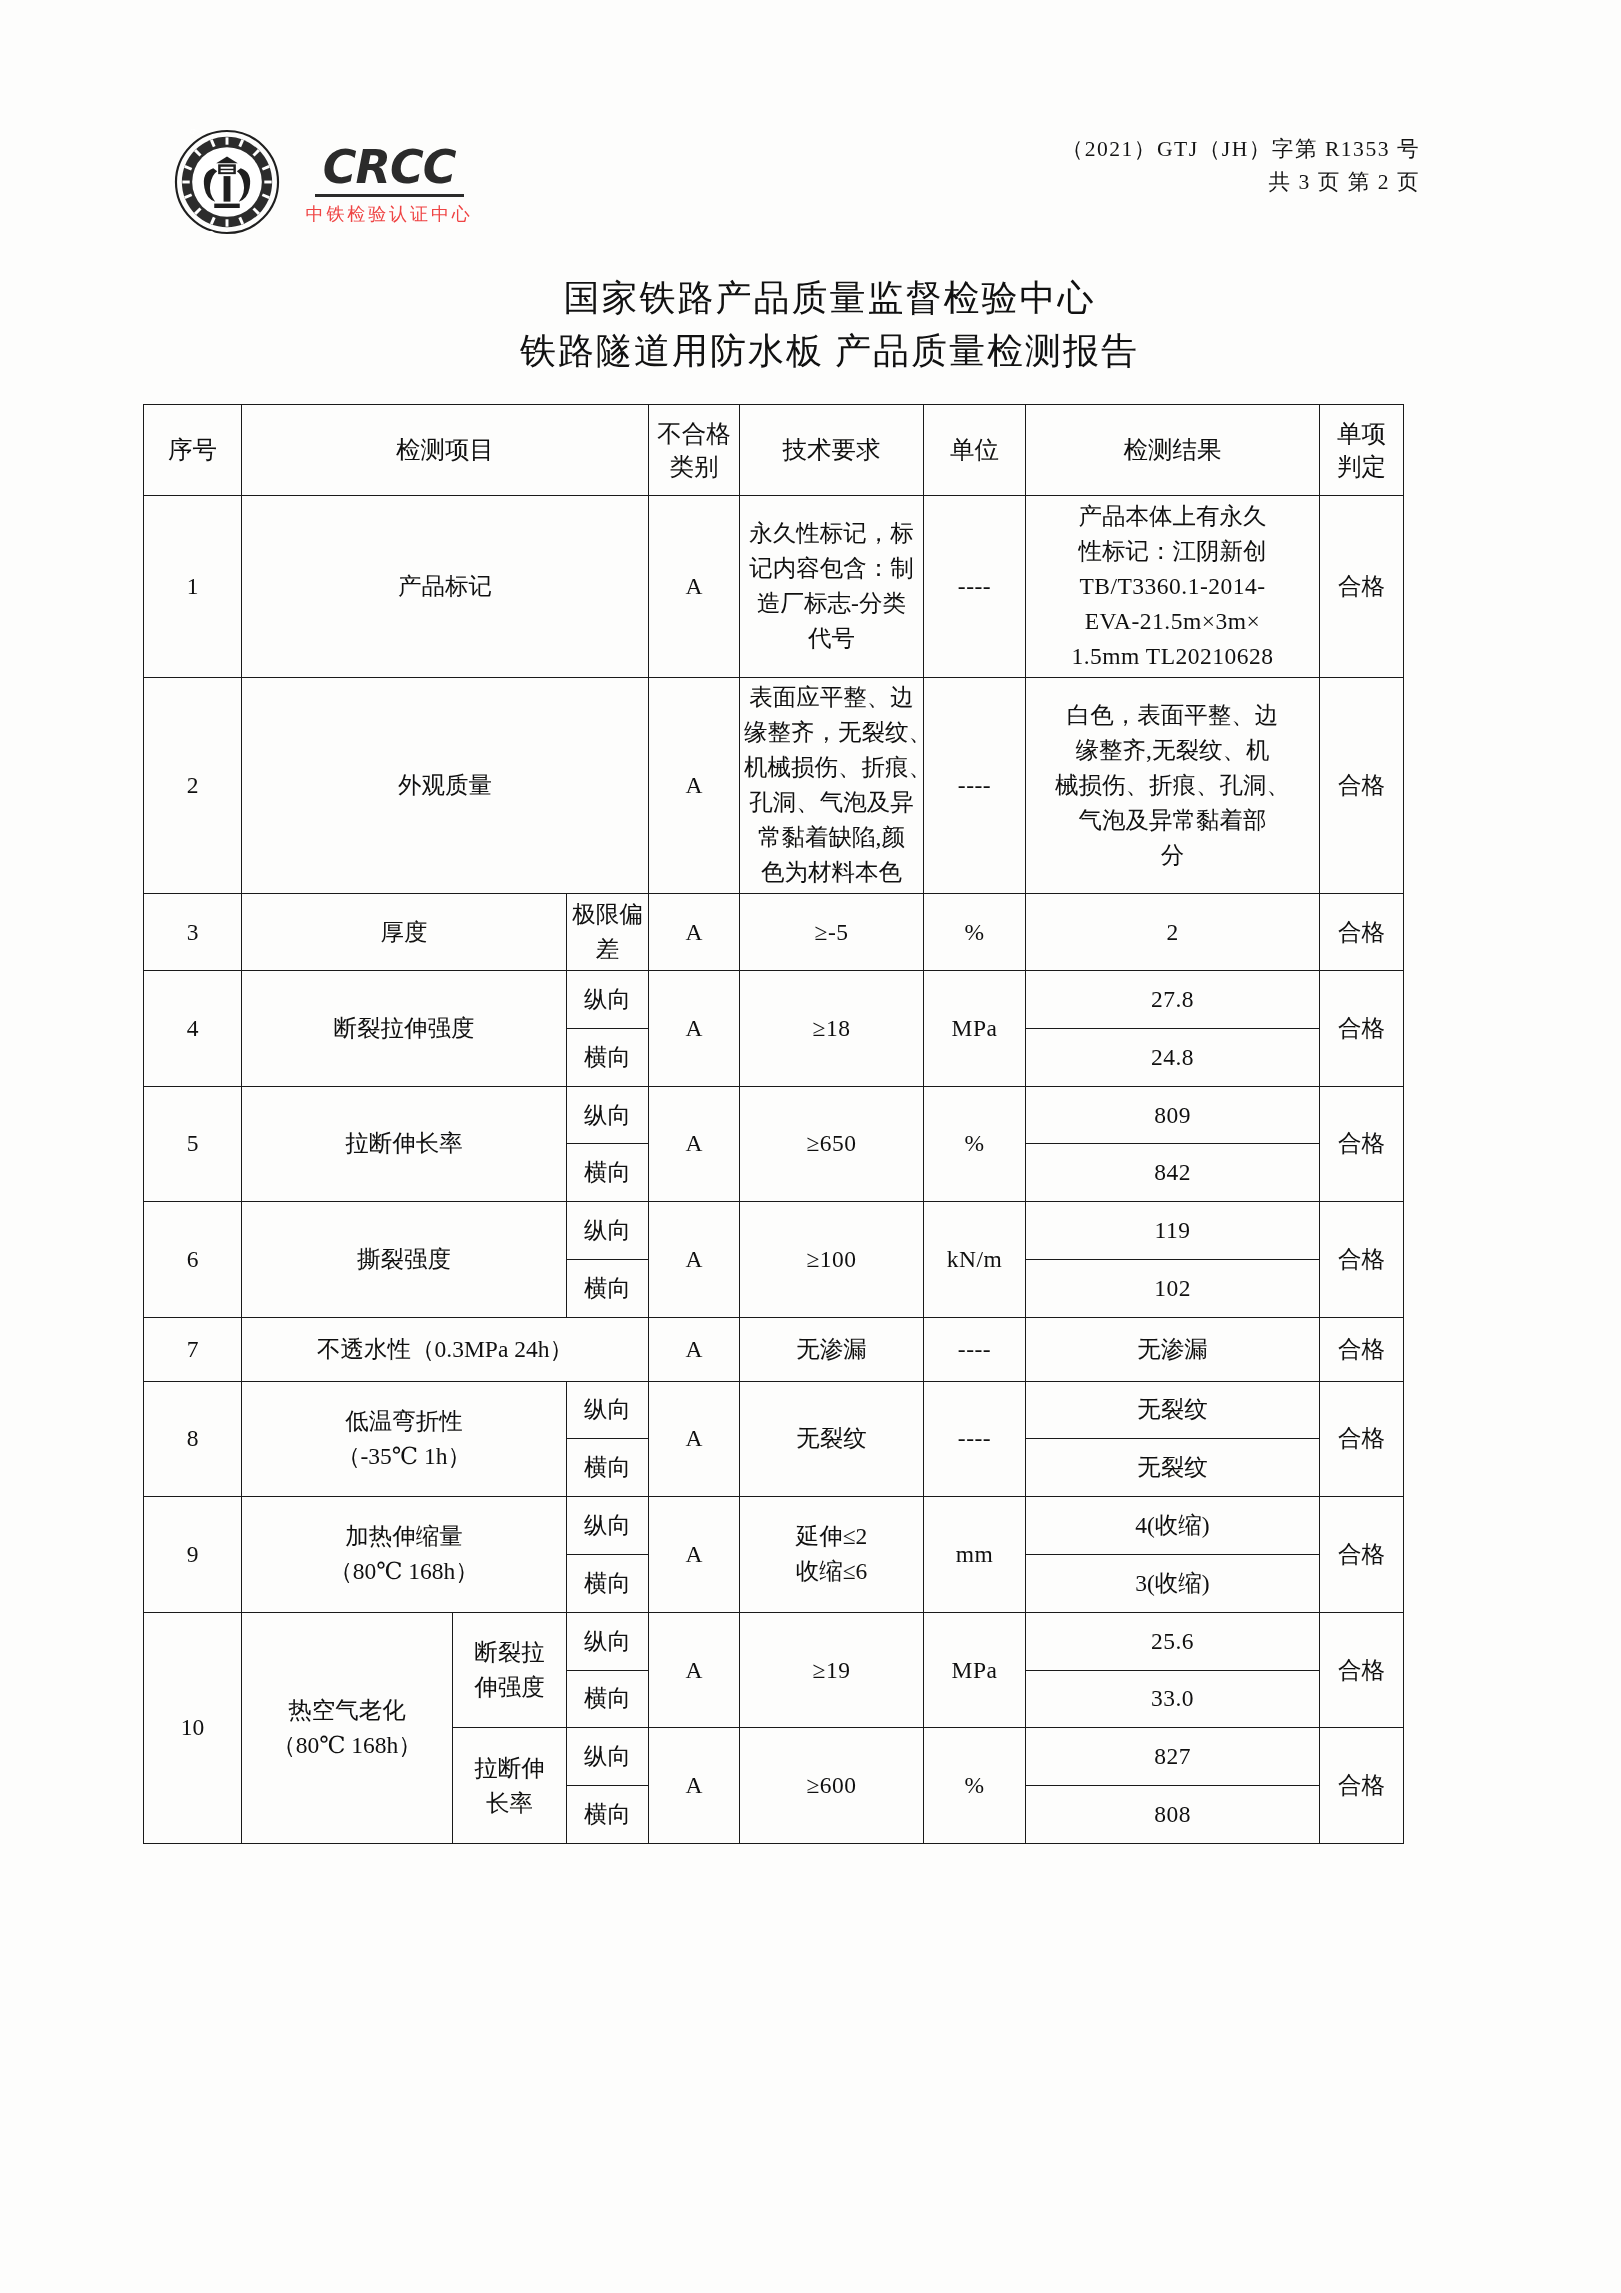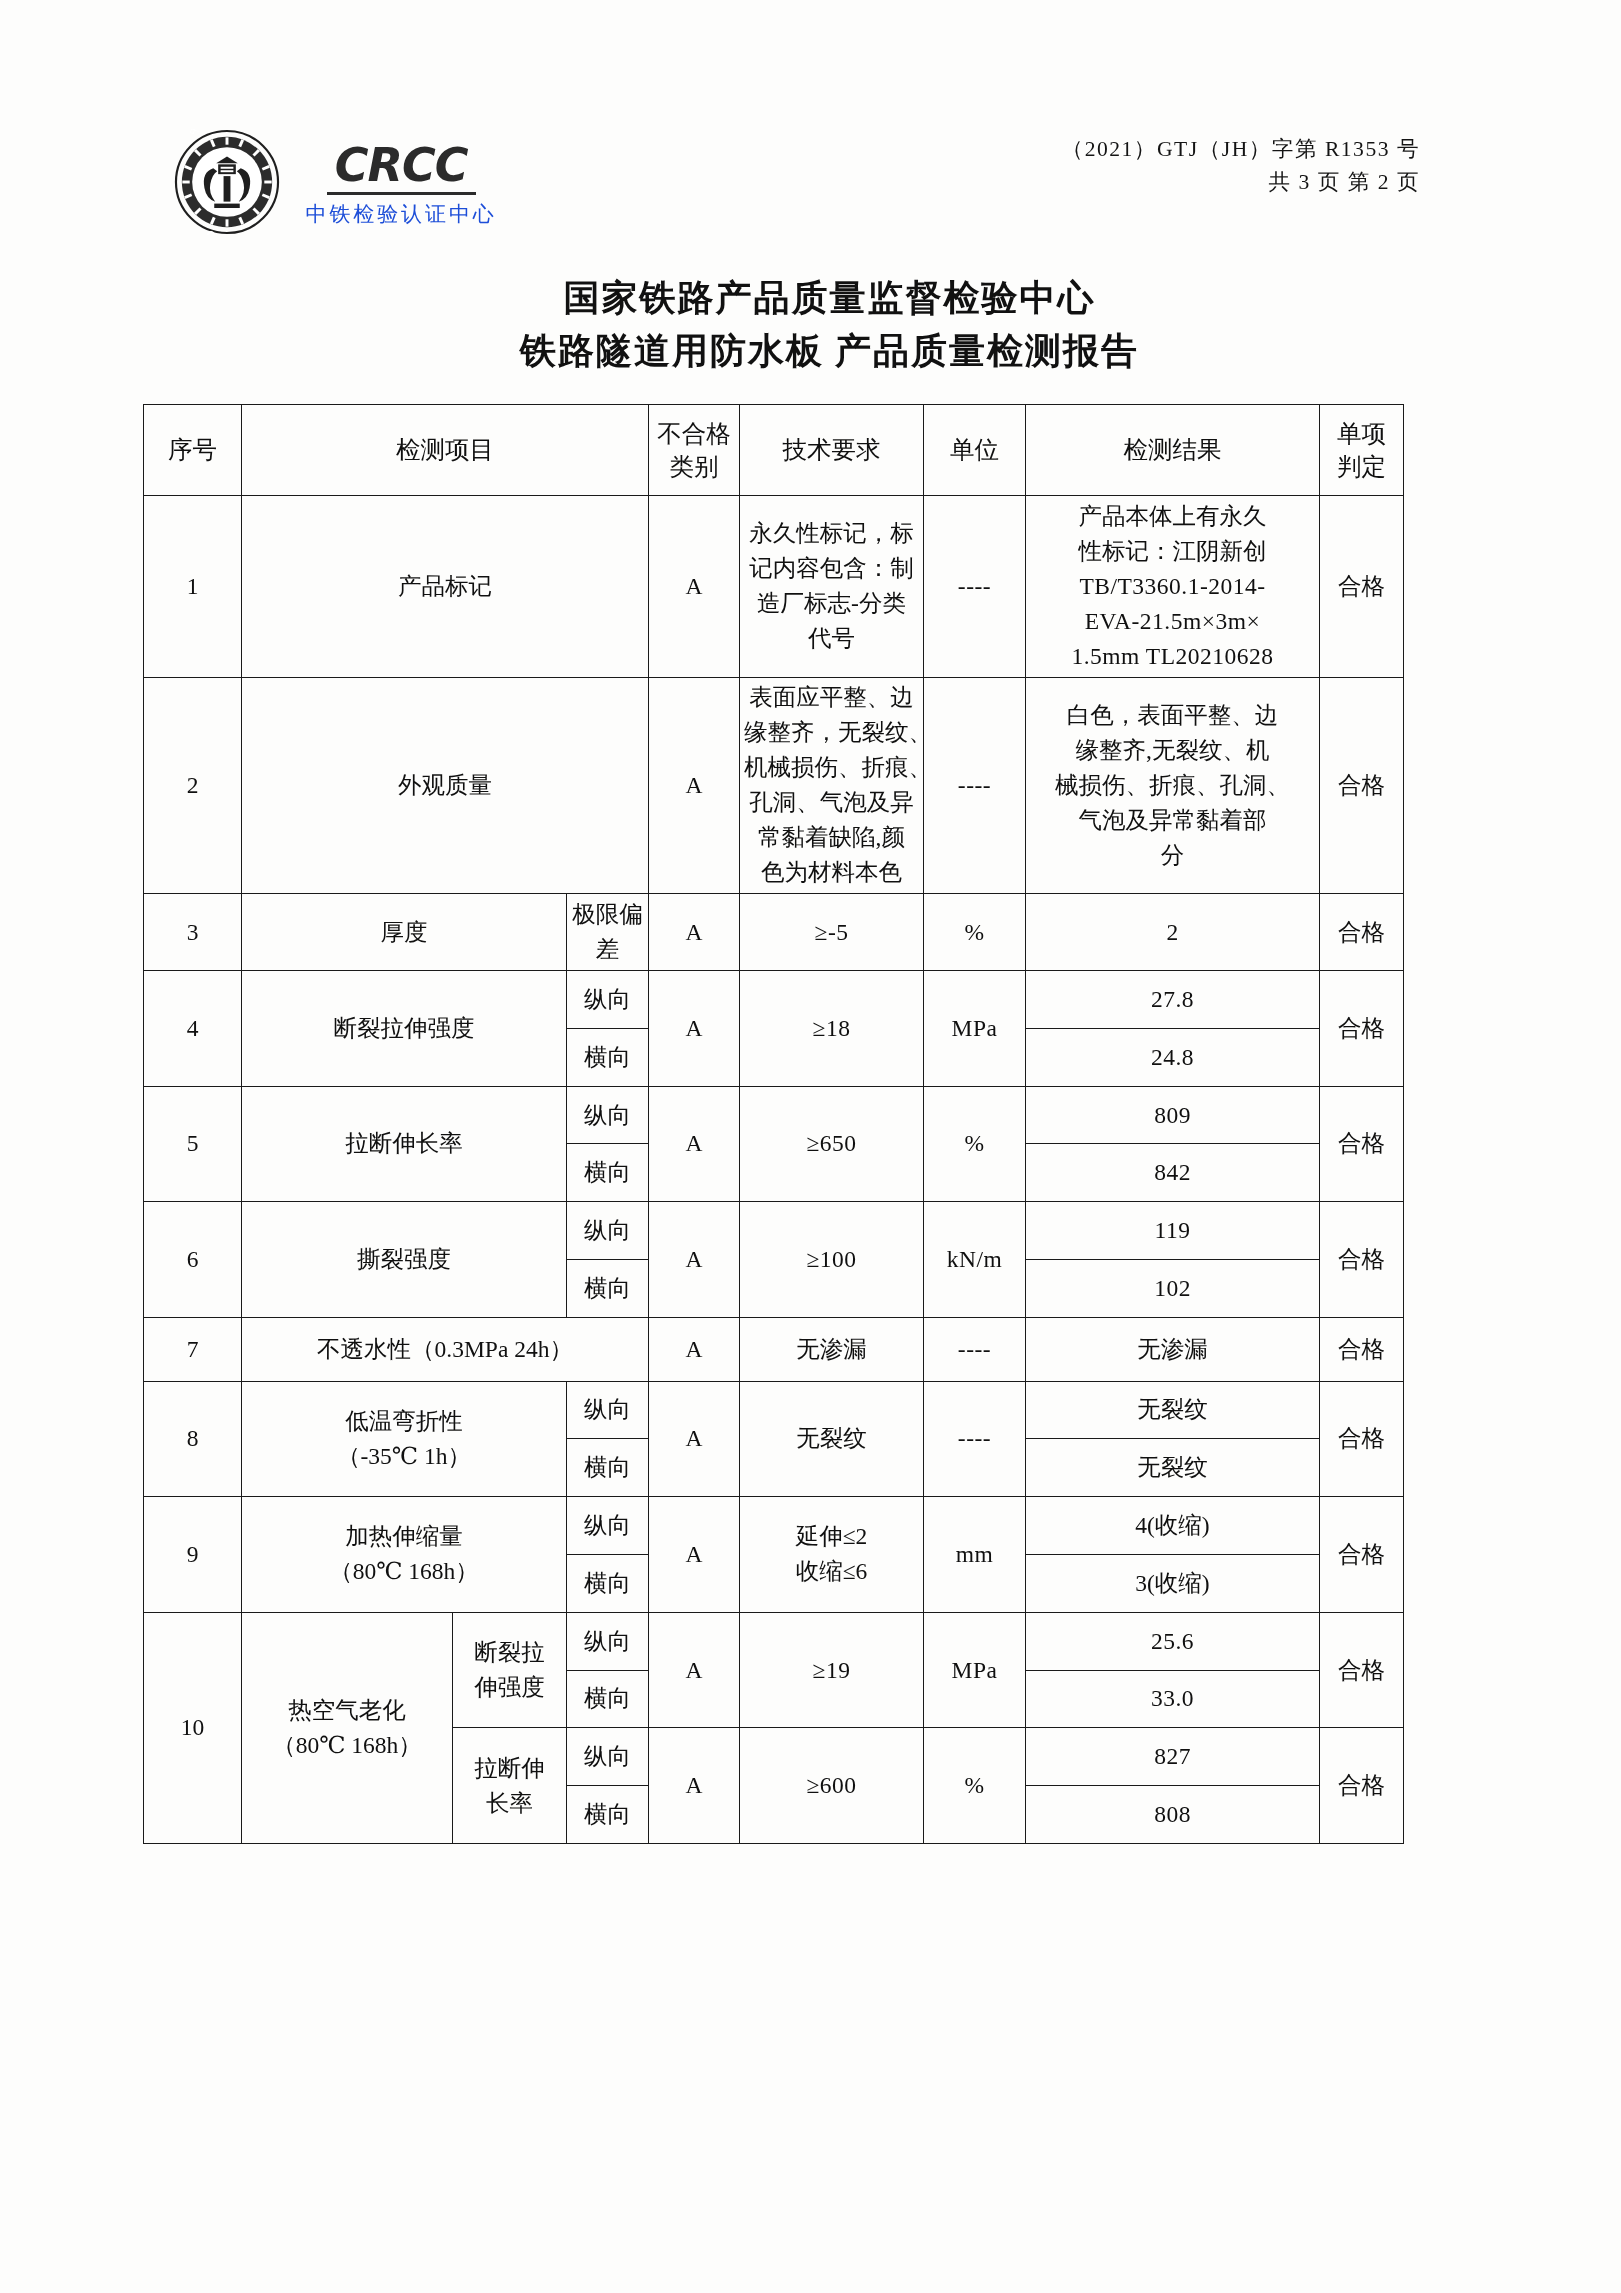--- a/index.html
+++ b/index.html
@@ -61,23 +61,23 @@
     line-height: 1;
   }
   .crcc-rule {
     width: 149px;
     height: 2.9px;
     background: #2b2b2b;
     margin: 3.9px 0 4.9px 0;
   }
   .crcc-cn {
     font-family: "DejaVu Sans", sans-serif;
-    font-size: 21px;
+    font-size: 18px;
     letter-spacing: 2.9px;
-    color: #1d4ed8;
+    color: #ef4444;
     white-space: nowrap;
   }
 
   .doc-meta {
     position: absolute;
     right: 201px;
     top: 4px;
     text-align: right;
     font-size: 21.6px;
     line-height: 33px;
@@ -90,21 +90,21 @@
   .titles {
     position: absolute;
     top: 272px;
     left: 0;
     right: 0;
     text-align: center;
   }
   .title-main,
   .title-sub {
     font-size: 36px;
-    font-weight: 700;
+    font-weight: 400;
     letter-spacing: 2px;
     line-height: 53px;
     color: #111;
     padding-left: 38px;
   }
 
   
   .tbl-wrap {
     position: absolute;
     left: 143px;

